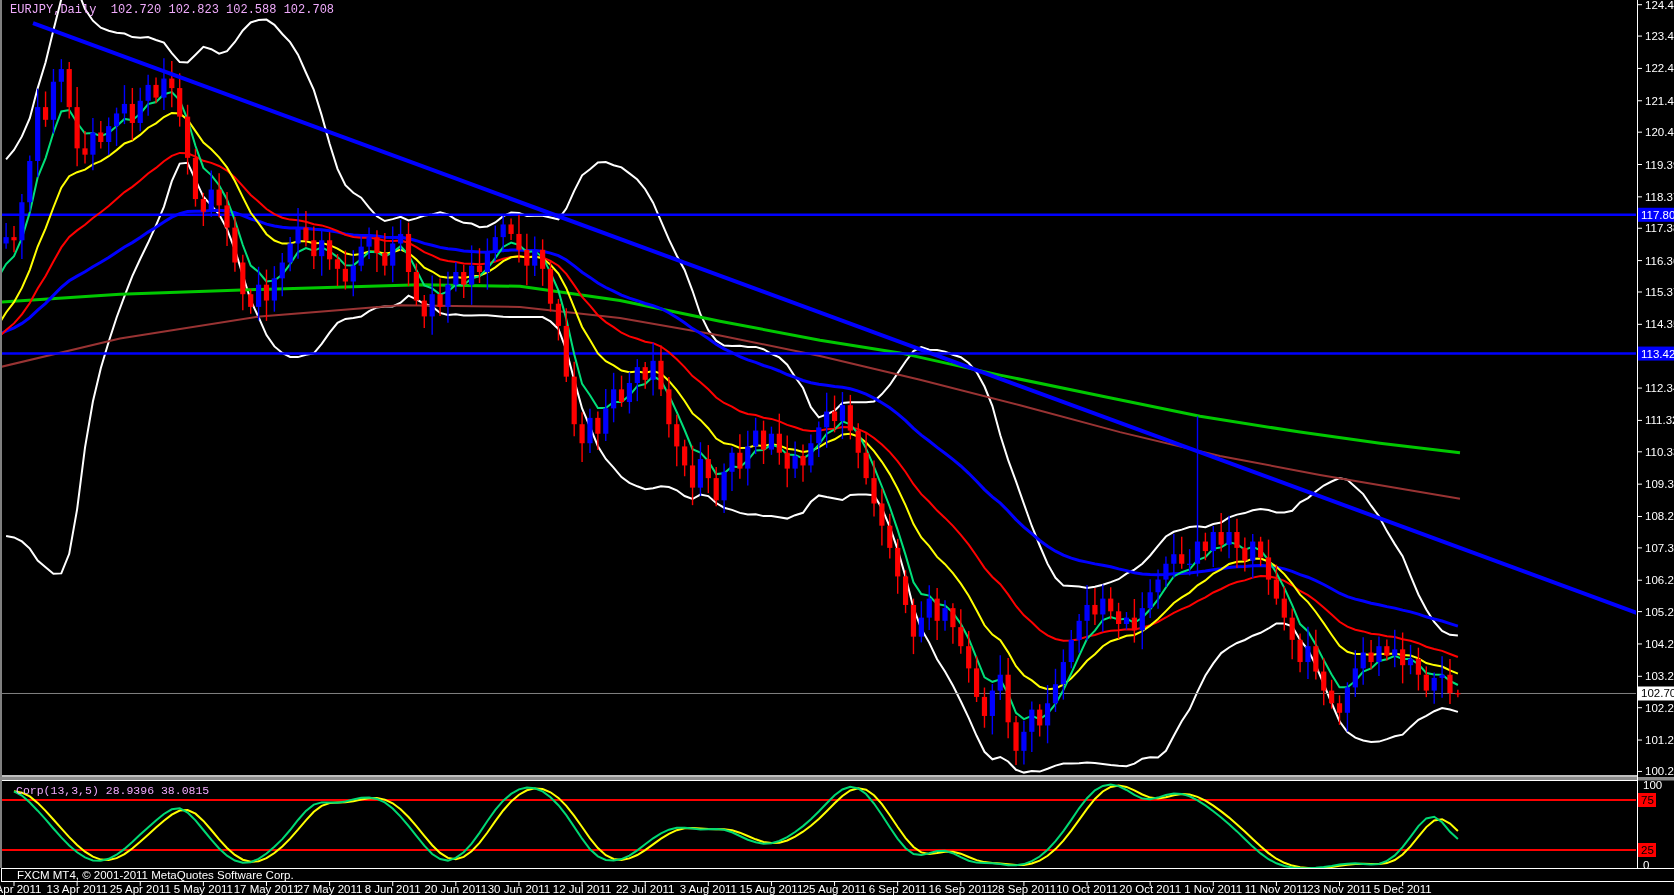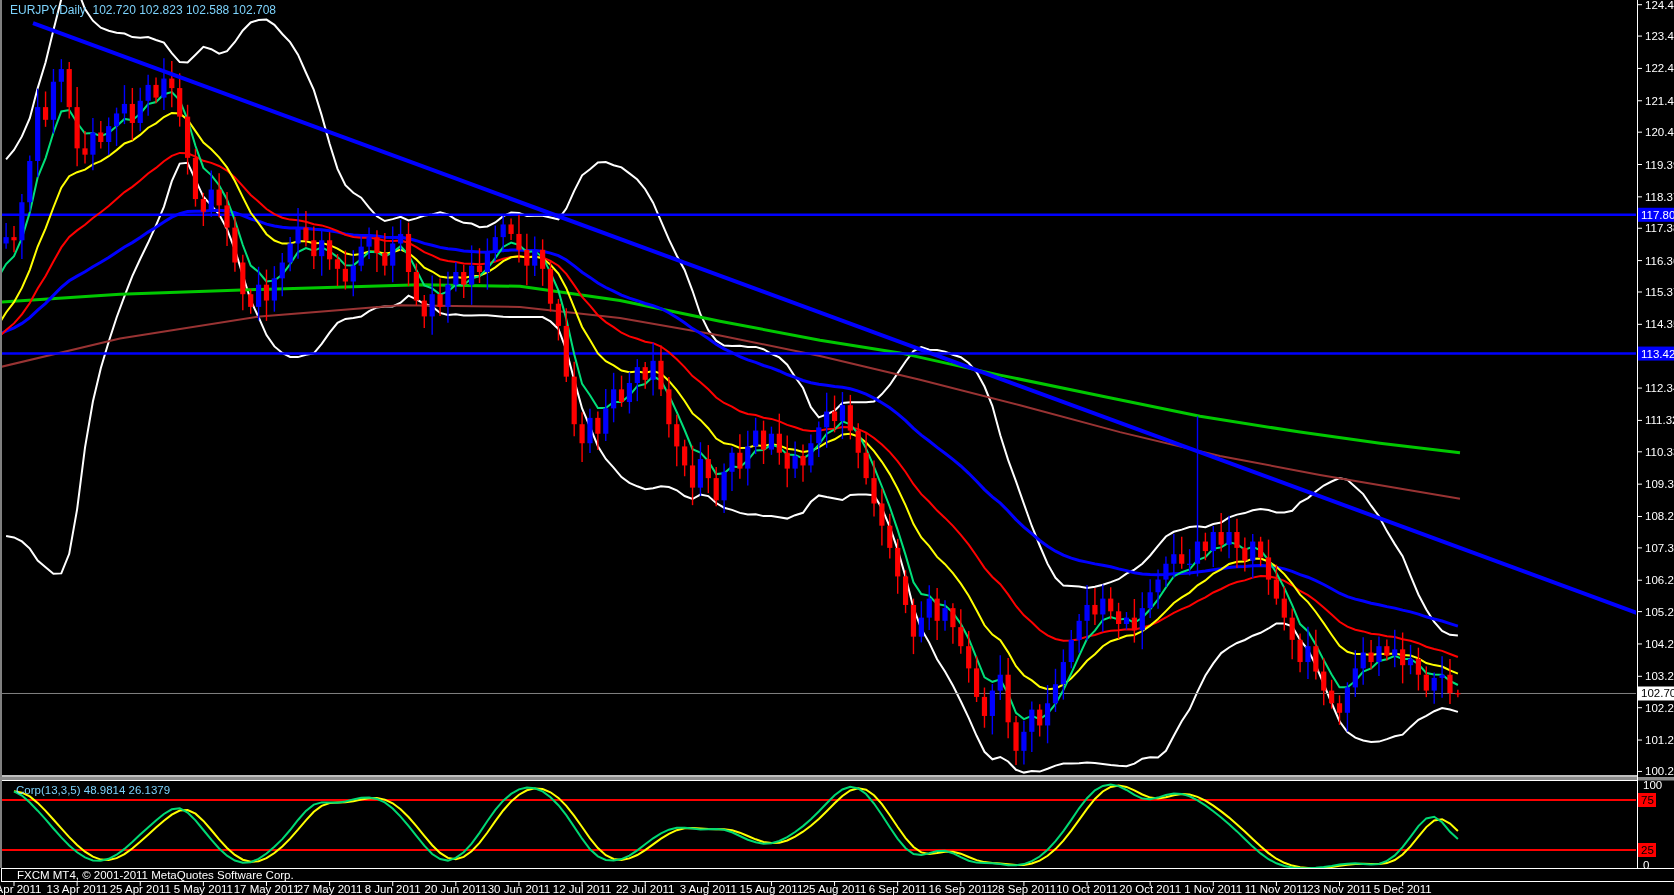--- a/index.html
+++ b/index.html
@@ -1,19 +1,19 @@
 <!DOCTYPE html>
 <html><head>
 <meta charset="utf-8">
 <style>
   html,body{margin:0;padding:0;background:#1a1a1a;}
   #terminal{position:relative;width:1674px;height:895px;background:#000;overflow:hidden;
             font-family:"Liberation Sans",sans-serif;}
   #chart-svg{position:absolute;left:0;top:0;}
-  .overlay-text{position:absolute;color:#7dd3fc;font-size:12px;white-space:pre;}
+  .overlay-text{position:absolute;color:#f0abfc;font-size:12px;white-space:pre;font-family:Liberation Mono, monospace;}
   #title-line{left:10px;top:3px;}
   #stoch-line{left:16px;top:784px;font-size:11.5px;}
   #status-bar{position:absolute;left:1px;top:868px;width:1670px;height:12px;
               border:1px solid #ffffff;color:#ffffff;font-size:11.5px;line-height:12px;
               padding-left:15px;background:#000;white-space:pre;}
   svg text{font-family:"Liberation Sans",sans-serif;}
 </style>
 </head>
 <body>
 
@@ -538,15 +538,15 @@
         <text x="1213.28" y="893" fill="#ffffff" font-size="11.5" text-anchor="middle">1 Nov 2011</text>
         <line x1="1276.3999999999999" y1="882" x2="1276.3999999999999" y2="886" stroke="#ffffff" stroke-width="1"></line>
         <text x="1276.3999999999999" y="893" fill="#ffffff" font-size="11.5" text-anchor="middle">11 Nov 2011</text>
         <line x1="1339.52" y1="882" x2="1339.52" y2="886" stroke="#ffffff" stroke-width="1"></line>
         <text x="1339.52" y="893" fill="#ffffff" font-size="11.5" text-anchor="middle">23 Nov 2011</text>
         <line x1="1402.6399999999999" y1="882" x2="1402.6399999999999" y2="886" stroke="#ffffff" stroke-width="1"></line>
         <text x="1402.6399999999999" y="893" fill="#ffffff" font-size="11.5" text-anchor="middle">5 Dec 2011</text>
       </g>
     </svg>
   <div id="title-line" class="overlay-text">EURJPY,Daily  102.720 102.823 102.588 102.708</div>
-  <div id="stoch-line" class="overlay-text"><span>Corp(13,3,5)</span><span> </span><span>48.9814</span><span> </span><span>26.1379</span></div>
+  <div id="stoch-line" class="overlay-text"><span>Corp(13,3,5)</span><span> </span><span>28.9396</span><span> </span><span>38.0815</span></div>
   <div id="status-bar">FXCM MT4, © 2001-2011 MetaQuotes Software Corp.</div>
 </div>
 
 </body></html>

